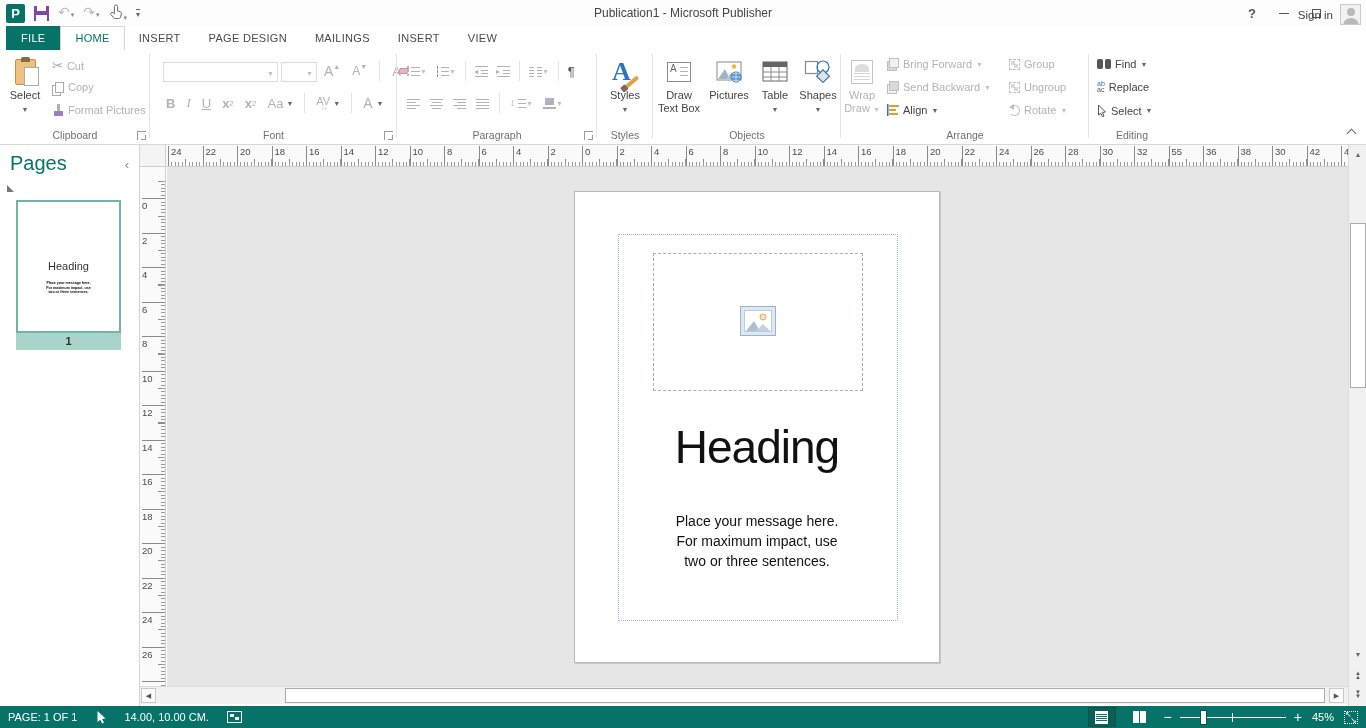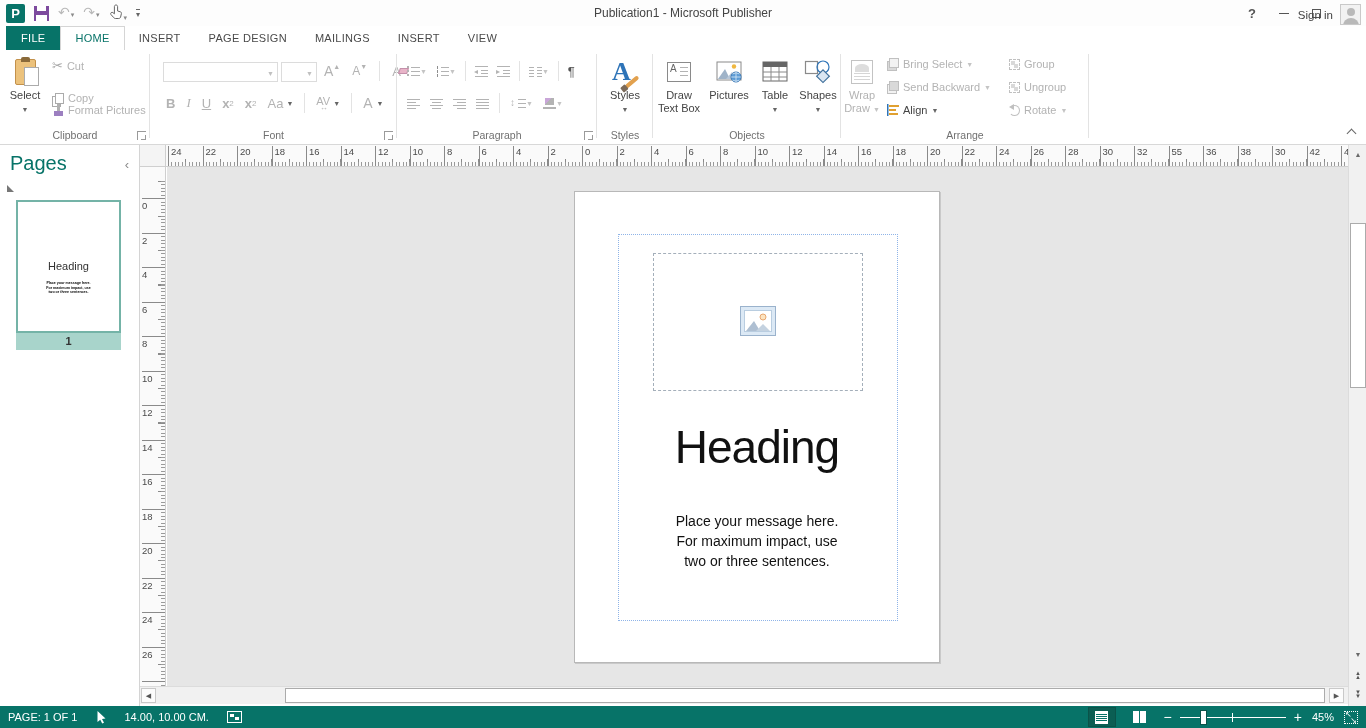--- a/index.html
+++ b/index.html
@@ -272,21 +272,21 @@
       <div class="bigbtn" style="left:4px; width:42px">
         <div class="bicon">
             <span class="ic-paste"></span>
           </div>
         <div class="blabel">Select</div><span class="dd">▼</span>
       </div>
       <div class="smallrow dis" style="left:52px; top:8px">
         <span class="ic-cut">✂</span>
           <span>Cut</span>
       </div>
-      <div class="smallrow dis" style="left:52px; top:42px">
+      <div class="smallrow dis" style="left:52px; top:31px">
         <span class="ic-copy"></span>
           <span>Copy</span>
       </div>
       <div class="smallrow dis" style="left:52px; top:54px">
         <span class="ic-painter"></span>
           <span>Format Pictures</span>
       </div>
       <div class="glabel">Clipboard</div>
       <div class="launcher"></div>
       <div class="gdiv"></div>
@@ -465,21 +465,21 @@
 
     <div class="rgroup" style="width:248px">
       <div class="bigbtn dis" style="left:2px; width:38px">
         <div class="bicon">
             <span class="ic-wrap"></span>
           </div>
         <div class="blabel"><span>Wrap</span><br><span>Draw</span> <span class="dd">▼</span></div>
       </div>
       <div class="smallrow dis" style="left:46px; top:8px">
         <span class="ic-sq2"></span>
-          <span>Bring Select</span>
+          <span>Bring Forward</span>
           <span class="dd">▼</span>
       </div>
       <div class="smallrow dis" style="left:46px; top:31px">
         <span class="ic-sq2 back"></span>
           <span>Send Backward</span>
           <span class="dd">▼</span>
       </div>
       <div class="smallrow" style="left:46px; top:54px">
         <span class="ic-align"></span>
           <span>Align</span>
@@ -495,20 +495,39 @@
       </div>
       <div class="smallrow dis" style="left:168px; top:54px">
         <span class="ic-rotate"></span>
           <span>Rotate</span>
           <span class="dd">▼</span>
       </div>
       <div class="glabel">Arrange</div>
       <div class="gdiv"></div>
     </div>
 
+    <div class="rgroup" style="width:86px">
+      <div class="smallrow" style="left:8px; top:8px">
+        <span class="ic-find"></span>
+          <span>Find</span>
+          <span class="dd">▼</span>
+      </div>
+      <div class="smallrow" style="left:8px; top:31px">
+        <span class="ic-replace"><span>ab</span><br><span class="r2">ac</span></span>
+        <span>Replace</span>
+      </div>
+      <div class="smallrow" style="left:8px; top:54px">
+        <svg width="10" height="13" viewBox="0 0 10 13">
+          <path d="M1.5 1 L8.5 8 L5.4 8.4 L7 12 L5.4 12.7 L3.8 9.2 L1.5 11 Z" fill="#fff" stroke="#555"></path>
+        </svg>
+        <span>Select</span>
+          <span class="dd">▼</span>
+      </div>
+      <div class="glabel">Editing</div>
+    </div>
 
     <div class="chevron-up"></div>
   </div>
 
   <div class="pagespanel">
     <div class="pages-title">Pages</div>
     <div class="panel-collapse">‹</div>
     <div class="panel-expander"></div>
     <div class="thumb">
       <div class="thumb-page">

